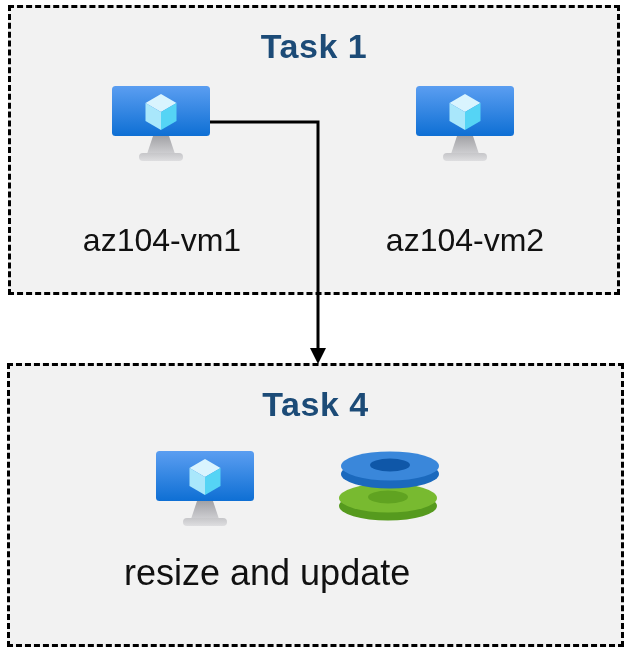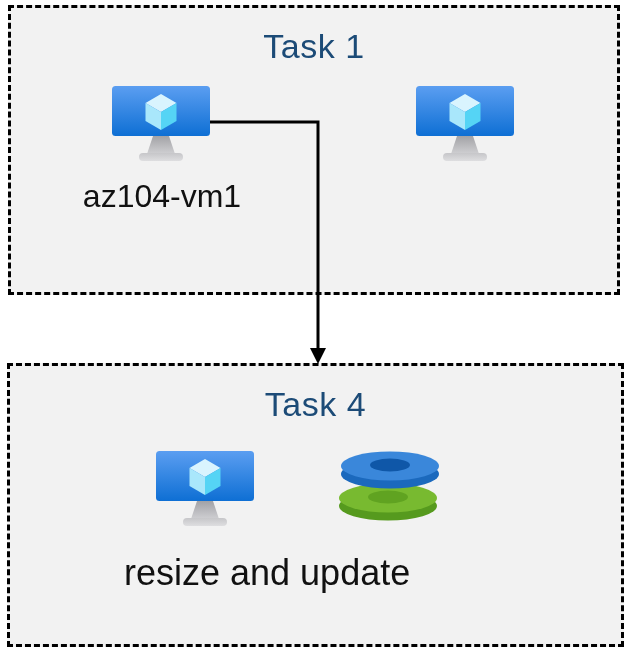--- a/index.html
+++ b/index.html
@@ -13,28 +13,28 @@
     position:absolute;
     box-sizing:border-box;
     border:3px dashed #000000;
     background:#f2f2f2;
   }
   .task1{left:8px;top:5px;width:612px;height:290px;}
   .task2{left:7px;top:363px;width:617px;height:284px;}
   .box-title{
     margin:0;padding-top:19px;
     text-align:center;
-    font-size:34px;font-weight:400;
+    font-size:34px;font-weight:700;
     color:#1c4b77;
     letter-spacing:0.5px;
   }
   .abs{position:absolute;}
   .vm-label{
     position:absolute;text-align:center;
-    font-size:32px;line-height:36px;color:#111111;
+    font-size:32px;line-height:36px;color:#111111;margin-top:44px;
   }
   .caption{
     position:absolute;
     font-size:36px;color:#111111;white-space:nowrap;
   }
   .arrow-overlay{
     position:absolute;left:0;top:0;width:628px;height:654px;
     pointer-events:none;
   }
 </style>
@@ -79,20 +79,21 @@
     <svg width="98" height="76" viewBox="0 0 98 76">
       <rect x="0" y="0" width="98" height="50" rx="3.5" fill="url(#g-screen)"></rect>
       <polygon points="49,8 64.5,17 49,26 33.5,17" fill="#d9f4fe"></polygon>
       <polygon points="33.5,17 49,26 49,44 33.5,35" fill="#a9e7fb"></polygon>
       <polygon points="64.5,17 49,26 49,44 64.5,35" fill="#55d4f5"></polygon>
       <polygon points="41,50 57,50 63,68 35,68" fill="url(#g-stand)"></polygon>
       <rect x="27" y="67" width="44" height="8" rx="4" fill="url(#g-base)"></rect>
     </svg>
   </div>
   <div class="vm-label" style="left:364px;top:170px;width:180px;">
+    <div>az104-vm2</div>
   </div>
 </section>
 
 <section class="task-box task2">
   <h2 class="box-title">Task 4</h2>
 
   <div class="abs" style="left:146px;top:85px;">
     <svg width="98" height="76" viewBox="0 0 98 76">
       <rect x="0" y="0" width="98" height="50" rx="3.5" fill="url(#g-screen)"></rect>
       <polygon points="49,8 64.5,17 49,26 33.5,17" fill="#d9f4fe"></polygon>

